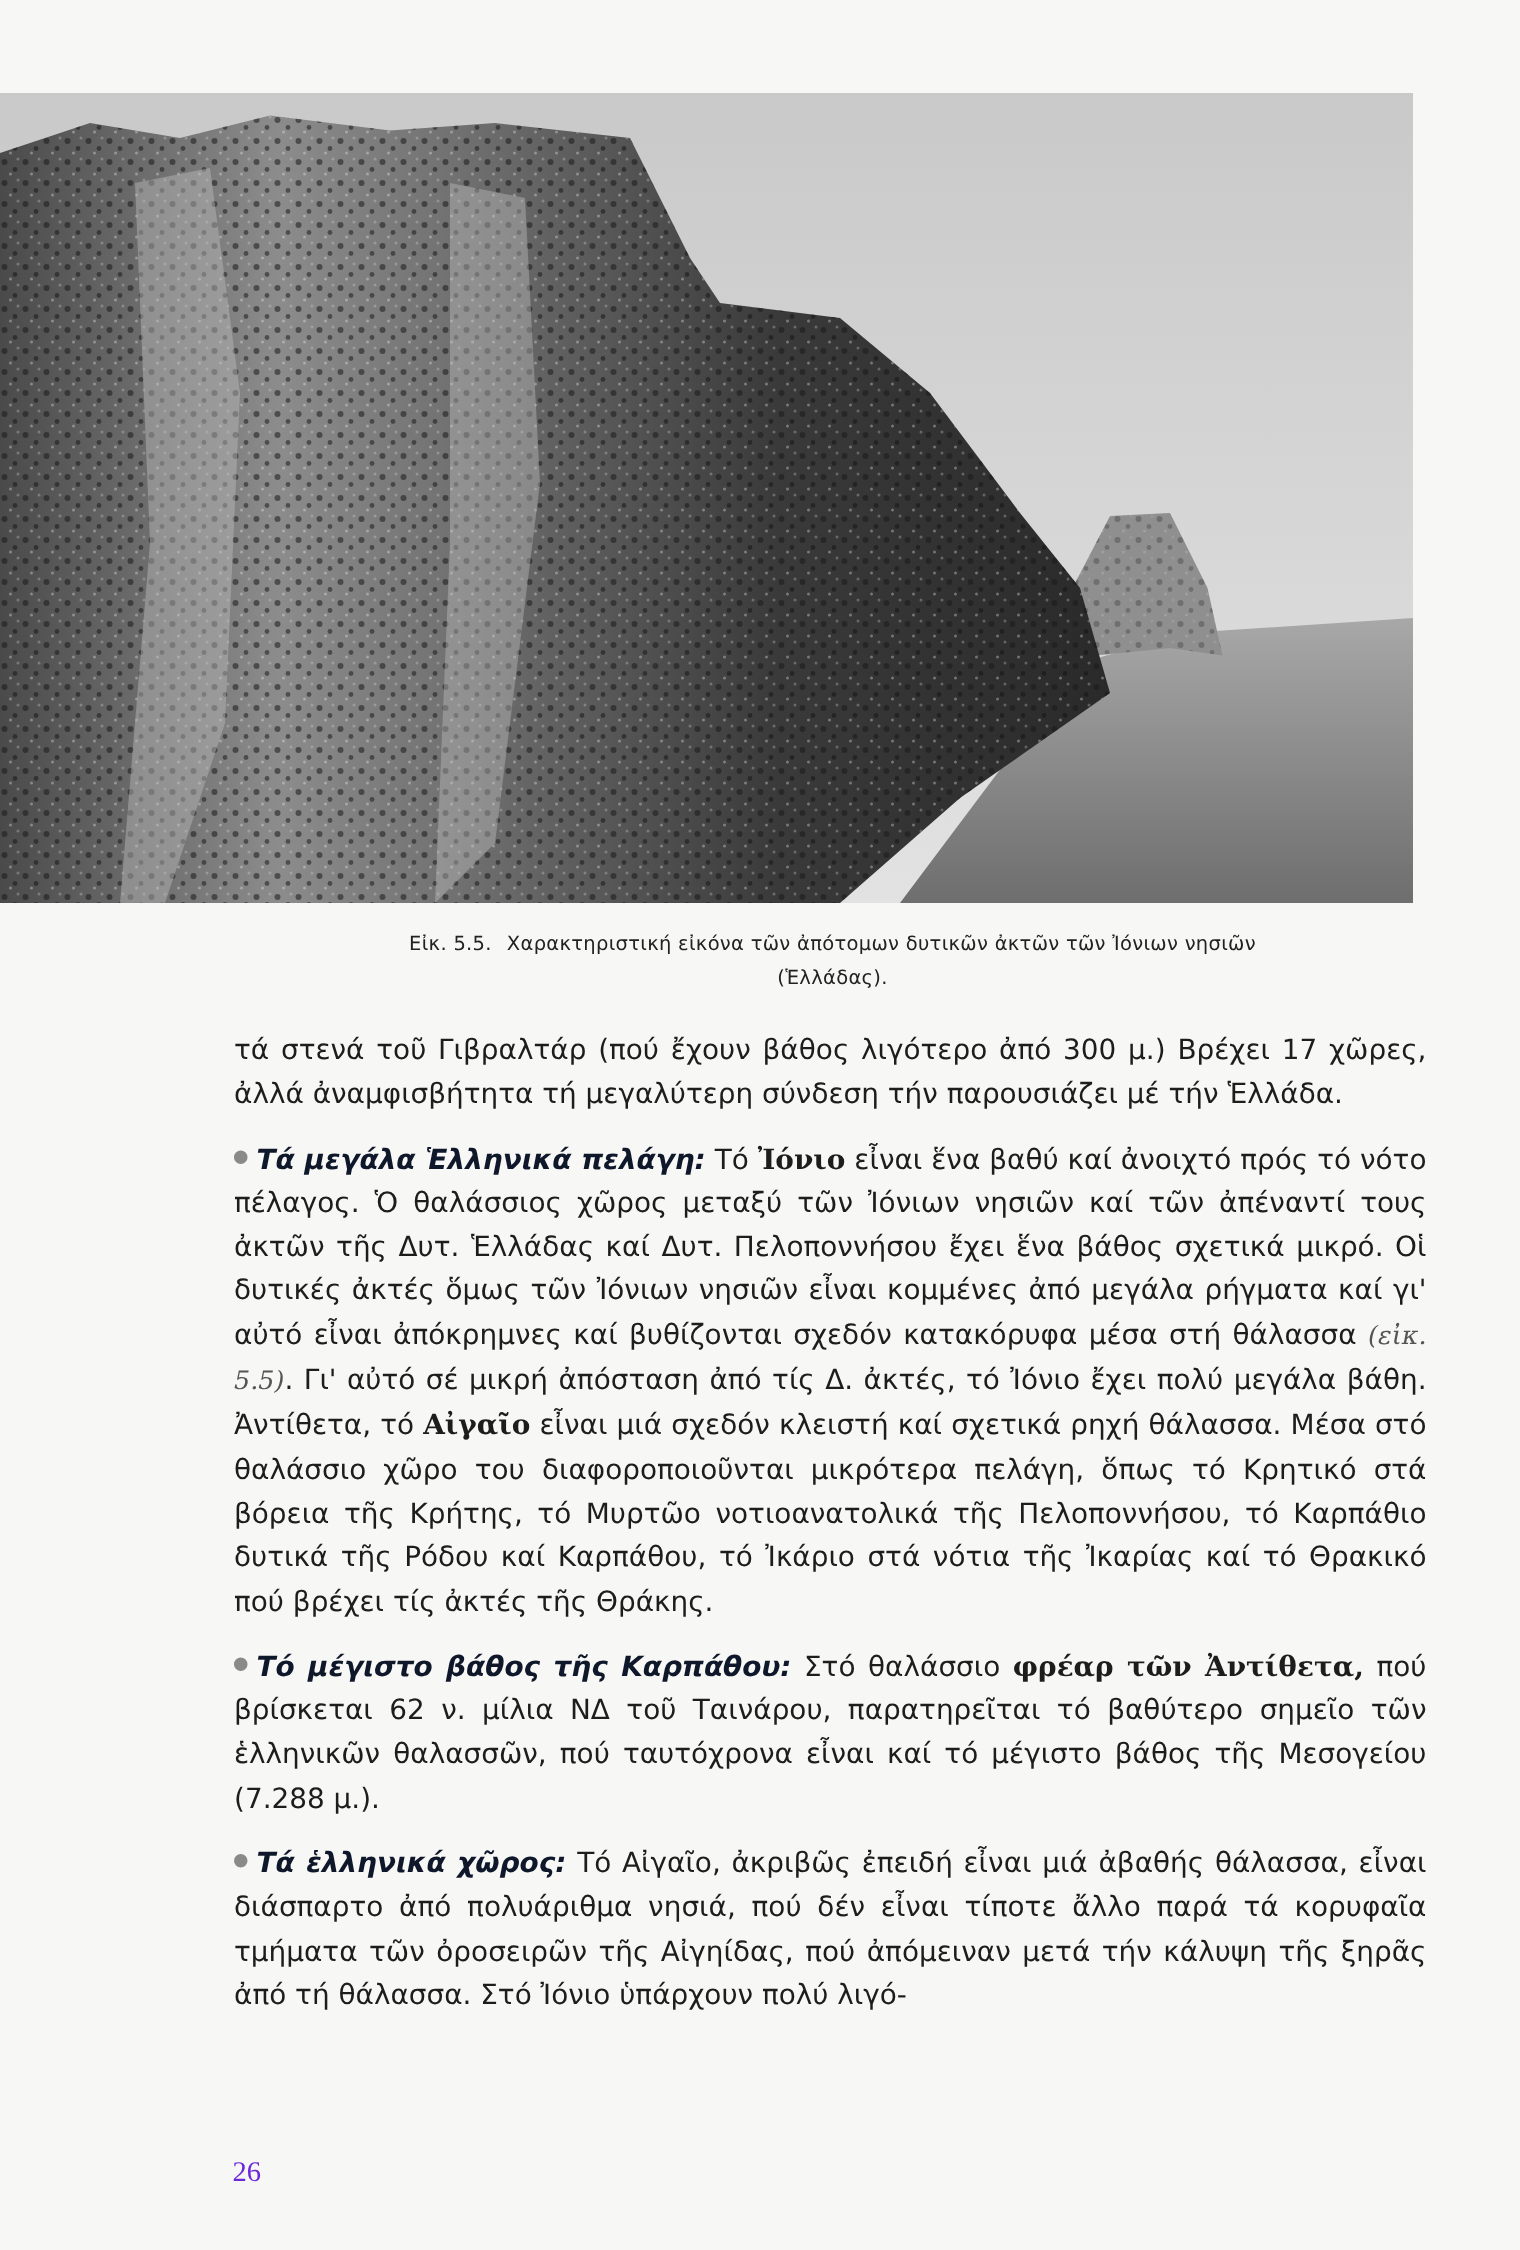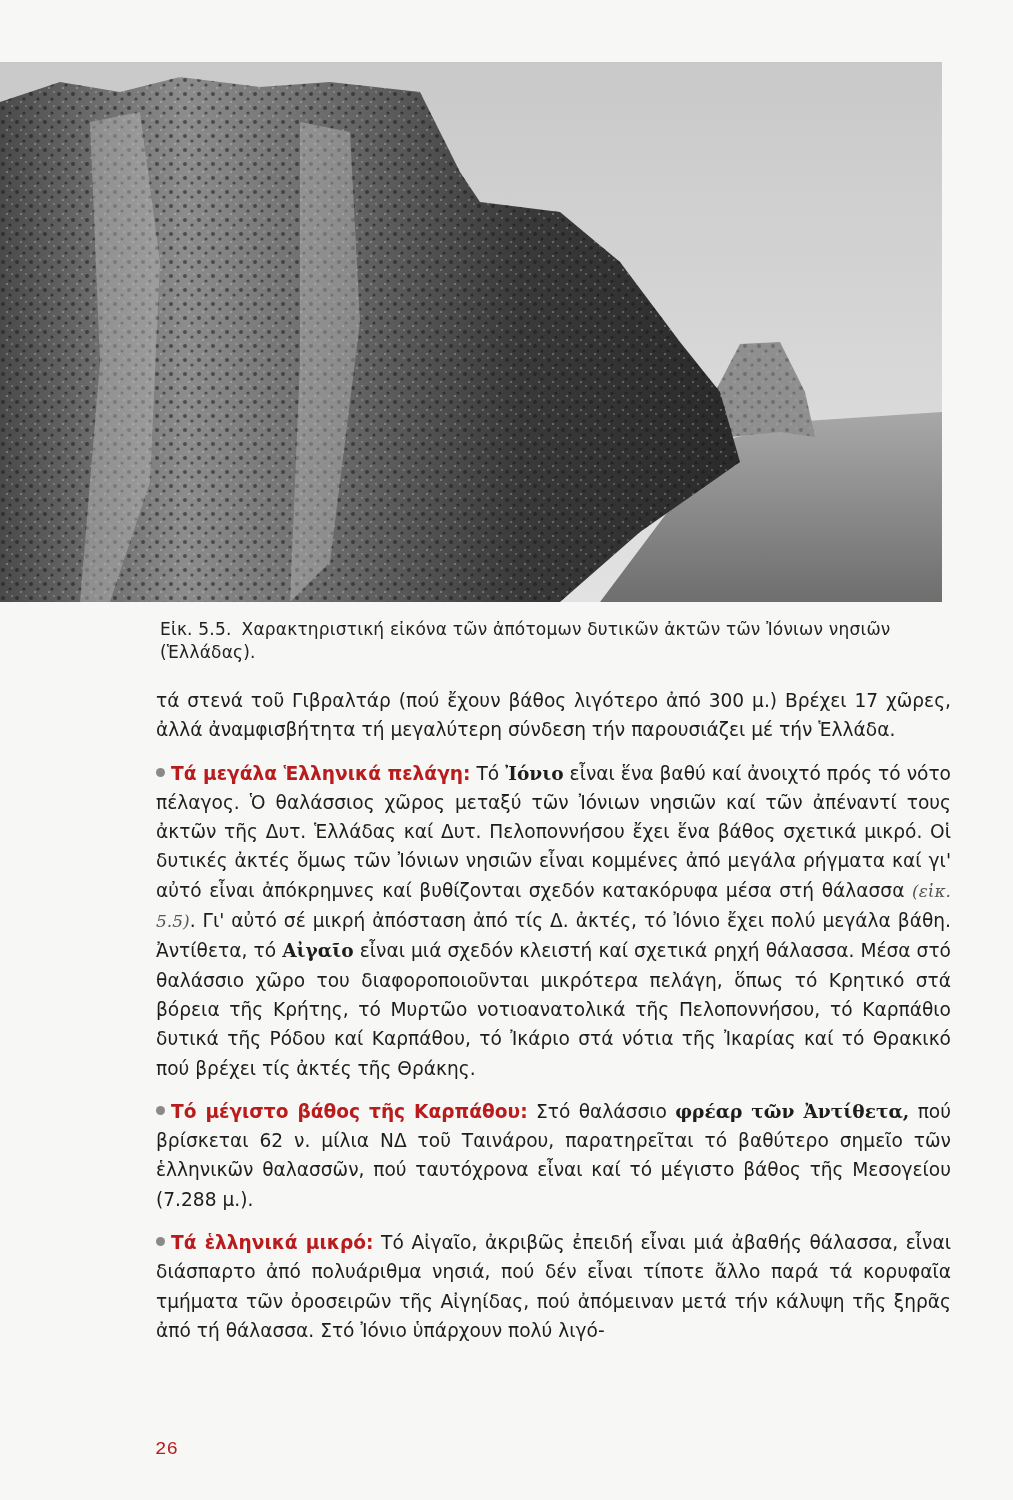--- a/index.html
+++ b/index.html
@@ -16,41 +16,42 @@
       left: 0; top: 62px;
       width: 942px; height: 540px;
       overflow: hidden;
       background: #cfcfcf;
     }
     .photo svg { display: block; width: 100%; height: 100%; }
     .caption {
       position: absolute;
       left: 160px; top: 618px;
       width: 790px;
-      font-size: 17px;
+      font-size: 13px;
       line-height: 23px;
-      text-align: left;
+      text-align: center;
       letter-spacing: 0.2px;
       color: #222;
     }
     .caption .fig-label { margin-right: 10px; }
     .body-text {
       position: absolute;
       left: 156px; top: 686px;
       width: 795px;
       font-size: 18.6px;
       line-height: 29.3px;
       text-align: justify;
       color: #1d1d1d;
     }
     .body-text p { margin: 0; }
     .para { margin-top: 14px !important; }
     .lead {
-      color: #b91c1c;
+      color: #0f172a;
       font-weight: bold;
+      font-style: italic;
     }
     .bullet {
       display: inline-block;
       width: 9px; height: 9px;
       border-radius: 50%;
       background: #8a8a8a;
       margin-right: 6px;
       vertical-align: middle;
       position: relative; top: -2px;
     }
@@ -60,23 +61,23 @@
     }
     .ital-ref {
       font-family: "DejaVu Serif", serif;
       font-style: italic;
       color: #555;
       font-size: 17px;
     }
     .page-number {
       position: absolute;
       left: 155px; top: 1438px;
-      font-family: Liberation Mono, monospace;
+      font-family: Liberation Serif, serif;
       font-size: 19px;
-      color: #b91c1c;
+      color: #6d28d9;
     }
   </style>
 </head>
 <body>
 
 <div class="photo" aria-label="Photograph of steep cliffs dropping into the sea (Lefkada)">
   <svg viewBox="0 0 942 540" preserveAspectRatio="none">
     <defs>
       <linearGradient id="sky" x1="0" y1="0" x2="0" y2="1">
         <stop offset="0" stop-color="#c9c9c9"></stop>
@@ -119,16 +120,16 @@
   <div>(Ἑλλάδας).</div>
 </div>
 
 <div class="body-text">
   <p>τά στενά τοῦ Γιβραλτάρ (πού ἔχουν βάθος λιγότερο ἀπό 300 μ.) Βρέχει 17 χῶρες, ἀλλά ἀναμφισβήτητα τή μεγαλύτερη σύνδεση τήν παρουσιάζει μέ τήν Ἑλλάδα.</p>
 
   <p class="para"><span class="bullet"></span><span class="lead">Τά μεγάλα Ἑλληνικά πελάγη:</span> <span>Τό</span> <span class="bold-serif">Ἰόνιο</span> <span>εἶναι ἕνα βαθύ καί ἀνοιχτό πρός τό νότο πέλαγος. Ὁ θαλάσσιος χῶρος μεταξύ τῶν Ἰόνιων νησιῶν καί τῶν ἀπέναντί τους ἀκτῶν τῆς Δυτ. Ἑλλάδας καί Δυτ. Πελοποννήσου ἔχει ἕνα βάθος σχετικά μικρό. Οἱ δυτικές ἀκτές ὅμως τῶν Ἰόνιων νησιῶν εἶναι κομμένες ἀπό μεγάλα ρήγματα καί γι' αὐτό εἶναι ἀπόκρημνες καί βυθίζονται σχεδόν κατακόρυφα μέσα στή θάλασσα</span> <span class="ital-ref">(εἰκ. 5.5)</span><span>. Γι' αὐτό σέ μικρή ἀπόσταση ἀπό τίς Δ. ἀκτές, τό Ἰόνιο ἔχει πολύ μεγάλα βάθη. Ἀντίθετα, τό</span> <span class="bold-serif">Αἰγαῖο</span> <span>εἶναι μιά σχεδόν κλειστή καί σχετικά ρηχή θάλασσα. Μέσα στό θαλάσσιο χῶρο του διαφοροποιοῦνται μικρότερα πελάγη, ὅπως τό Κρητικό στά βόρεια τῆς Κρήτης, τό Μυρτῶο νοτιοανατολικά τῆς Πελοποννήσου, τό Καρπάθιο δυτικά τῆς Ρόδου καί Καρπάθου, τό Ἰκάριο στά νότια τῆς Ἰκαρίας καί τό Θρακικό πού βρέχει τίς ἀκτές τῆς Θράκης.</span></p>
 
   <p class="para"><span class="bullet"></span><span class="lead">Τό μέγιστο βάθος τῆς Καρπάθου:</span> <span>Στό θαλάσσιο</span> <span class="bold-serif">φρέαρ τῶν Ἀντίθετα,</span> <span>πού βρίσκεται 62 ν. μίλια ΝΔ τοῦ Ταινάρου, παρατηρεῖται τό βαθύτερο σημεῖο τῶν ἑλληνικῶν θαλασσῶν, πού ταυτόχρονα εἶναι καί τό μέγιστο βάθος τῆς Μεσογείου (7.288 μ.).</span></p>
 
-  <p class="para"><span class="bullet"></span><span class="lead">Τά ἑλληνικά μικρό:</span> <span>Τό Αἰγαῖο, ἀκριβῶς ἐπειδή εἶναι μιά ἀβαθής θάλασσα, εἶναι διάσπαρτο ἀπό πολυάριθμα νησιά, πού δέν εἶναι τίποτε ἄλλο παρά τά κορυφαῖα τμήματα τῶν ὀροσειρῶν τῆς Αἰγηίδας, πού ἀπόμειναν μετά τήν κάλυψη τῆς ξηρᾶς ἀπό τή θάλασσα. Στό Ἰόνιο ὑπάρχουν πολύ λιγό-</span></p>
+  <p class="para"><span class="bullet"></span><span class="lead">Τά ἑλληνικά χῶρος:</span> <span>Τό Αἰγαῖο, ἀκριβῶς ἐπειδή εἶναι μιά ἀβαθής θάλασσα, εἶναι διάσπαρτο ἀπό πολυάριθμα νησιά, πού δέν εἶναι τίποτε ἄλλο παρά τά κορυφαῖα τμήματα τῶν ὀροσειρῶν τῆς Αἰγηίδας, πού ἀπόμειναν μετά τήν κάλυψη τῆς ξηρᾶς ἀπό τή θάλασσα. Στό Ἰόνιο ὑπάρχουν πολύ λιγό-</span></p>
 </div>
 
 <div class="page-number">26</div>
 
 </body></html>

